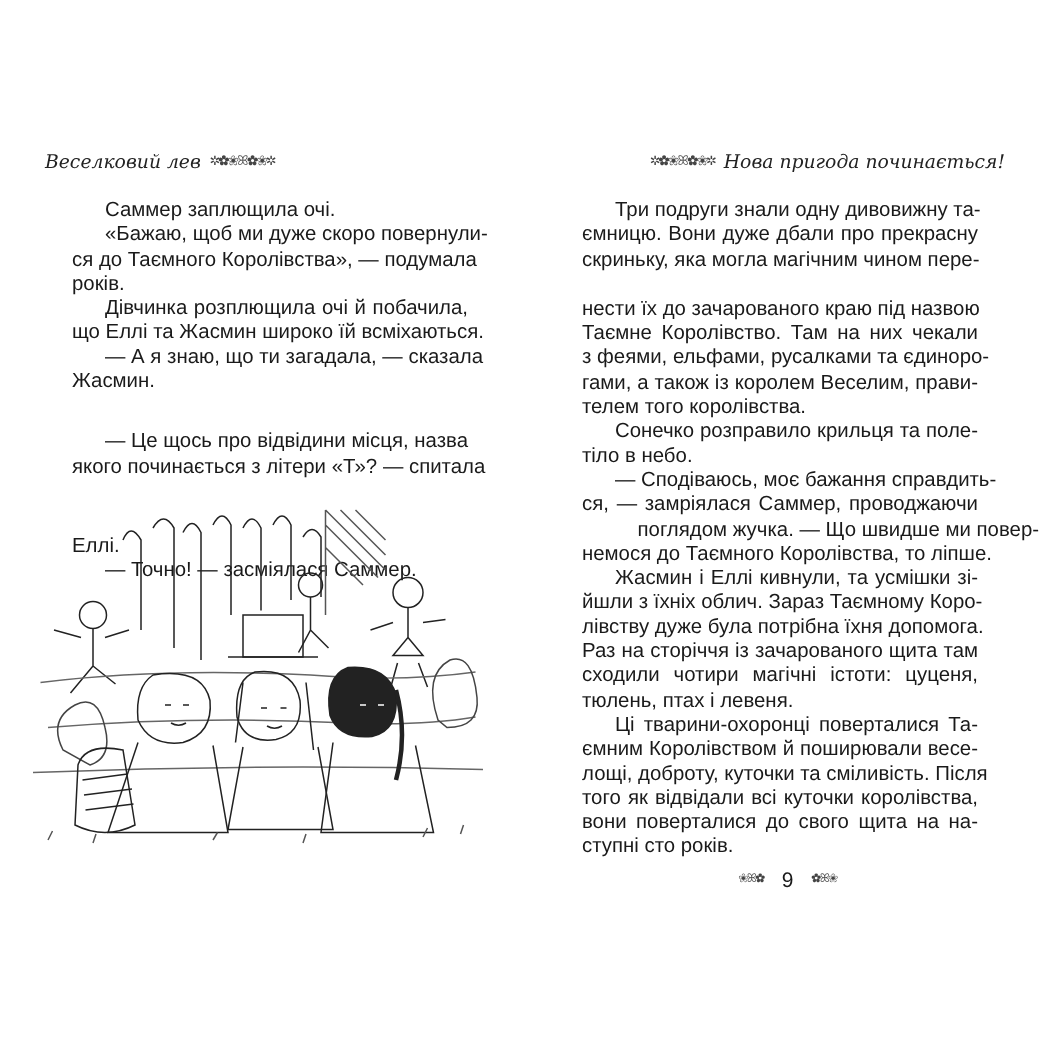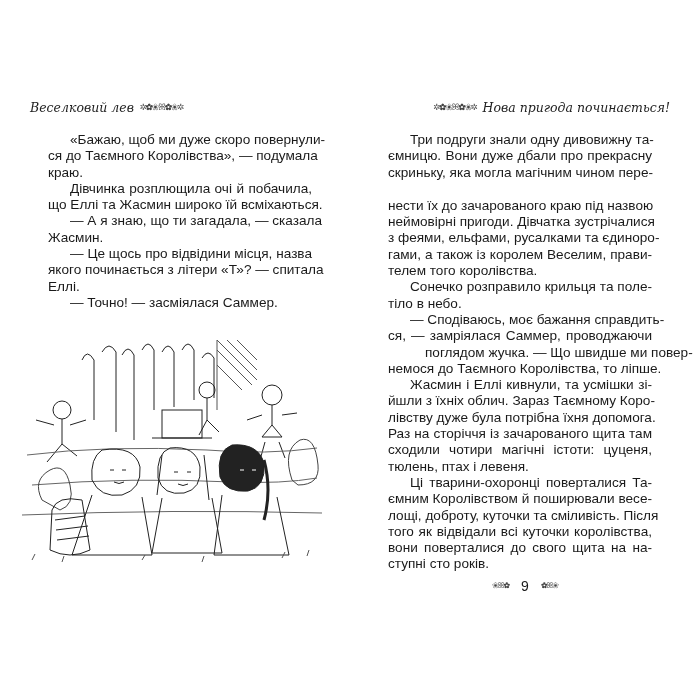--- a/index.html
+++ b/index.html
@@ -24,36 +24,39 @@
 </head>
 <body>
 
 <div class="page page-left">
   <div class="running-head">
     <span>Веселковий лев</span>
     <span class="ornament">✲✿❀ꕤ✿❀✲</span>
   </div>
   <div class="text-block" id="left-text">
       <p class="para">
+        <span class="line last" style="text-indent: 22px;">Саммер заплющила очі.</span>
+      </p>
+      <p class="para">
         <span class="line" style="text-indent: 22px;">«Бажаю, щоб ми дуже скоро повернули-</span>
         <span class="line" style="text-indent: 0px;">ся до Таємного Королівства», — подумала</span>
-        <span class="line last" style="text-indent: 0px;">краю.</span>
+        <span class="line last" style="text-indent: 0px;">років.</span>
       </p>
       <p class="para">
         <span class="line" style="text-indent: 22px;">Дівчинка розплющила очі й побачила,</span>
         <span class="line last" style="text-indent: 0px;">що Еллі та Жасмин широко їй всміхаються.</span>
       </p>
       <p class="para">
         <span class="line" style="text-indent: 22px;">— А я знаю, що ти загадала, — сказала</span>
         <span class="line last" style="text-indent: 0px;">Жасмин.</span>
       </p>
       <p class="para">
-        <span class="line" style="text-indent: 22px;">— Це щось про відвідини місця, назва</span>
+        <span class="line" style="text-indent: 22px; margin-top: 24px;">— Це щось про відвідини місця, назва</span>
         <span class="line" style="text-indent: 0px;">якого починається з літери «Т»? — спитала</span>
-        <span class="line last" style="text-indent: 0px;">Еллі.</span>
+        <span class="line last" style="text-indent: 0px; margin-top: 37px;">Еллі.</span>
       </p>
       <p class="para">
         <span class="line last" style="text-indent: 22px;">— Точно! — засміялася Саммер.</span>
       </p>
     </div>
 
   <div class="illustration">
     <svg width="300" height="240" viewBox="0 0 300 240">
       <g fill="none" stroke="#222" stroke-width="1">
 
@@ -108,21 +111,21 @@
   <div class="running-head">
     <span class="ornament">✲✿❀ꕤ✿❀✲</span>
     <span>Нова пригода починається!</span>
   </div>
   <div class="text-block" id="right-text">
       <p class="para">
         <span class="line" style="text-indent: 22px;">Три подруги знали одну дивовижну та-</span>
         <span class="line" style="text-indent: 0px;">ємницю. Вони дуже дбали про прекрасну</span>
         <span class="line" style="text-indent: 0px;">скриньку, яка могла магічним чином пере-</span>
         <span class="line" style="text-indent: 0px; margin-top: 17px;">нести їх до зачарованого краю під назвою</span>
-        <span class="line" style="text-indent: 0px;">неймовірні пригоди. Дівчатка зустрічалися</span>
+        <span class="line" style="text-indent: 0px;">Таємне Королівство. Там на них чекали</span>
         <span class="line" style="text-indent: 0px;">з феями, ельфами, русалками та єдиноро-</span>
         <span class="line" style="text-indent: 0px;">гами, а також із королем Веселим, прави-</span>
         <span class="line last" style="text-indent: 0px;">телем того королівства.</span>
       </p>
       <p class="para">
         <span class="line" style="text-indent: 22px;">Сонечко розправило крильця та поле-</span>
         <span class="line last" style="text-indent: 0px;">тіло в небо.</span>
       </p>
       <p class="para">
         <span class="line" style="text-indent: 22px;">— Сподіваюсь, моє бажання справдить-</span>

